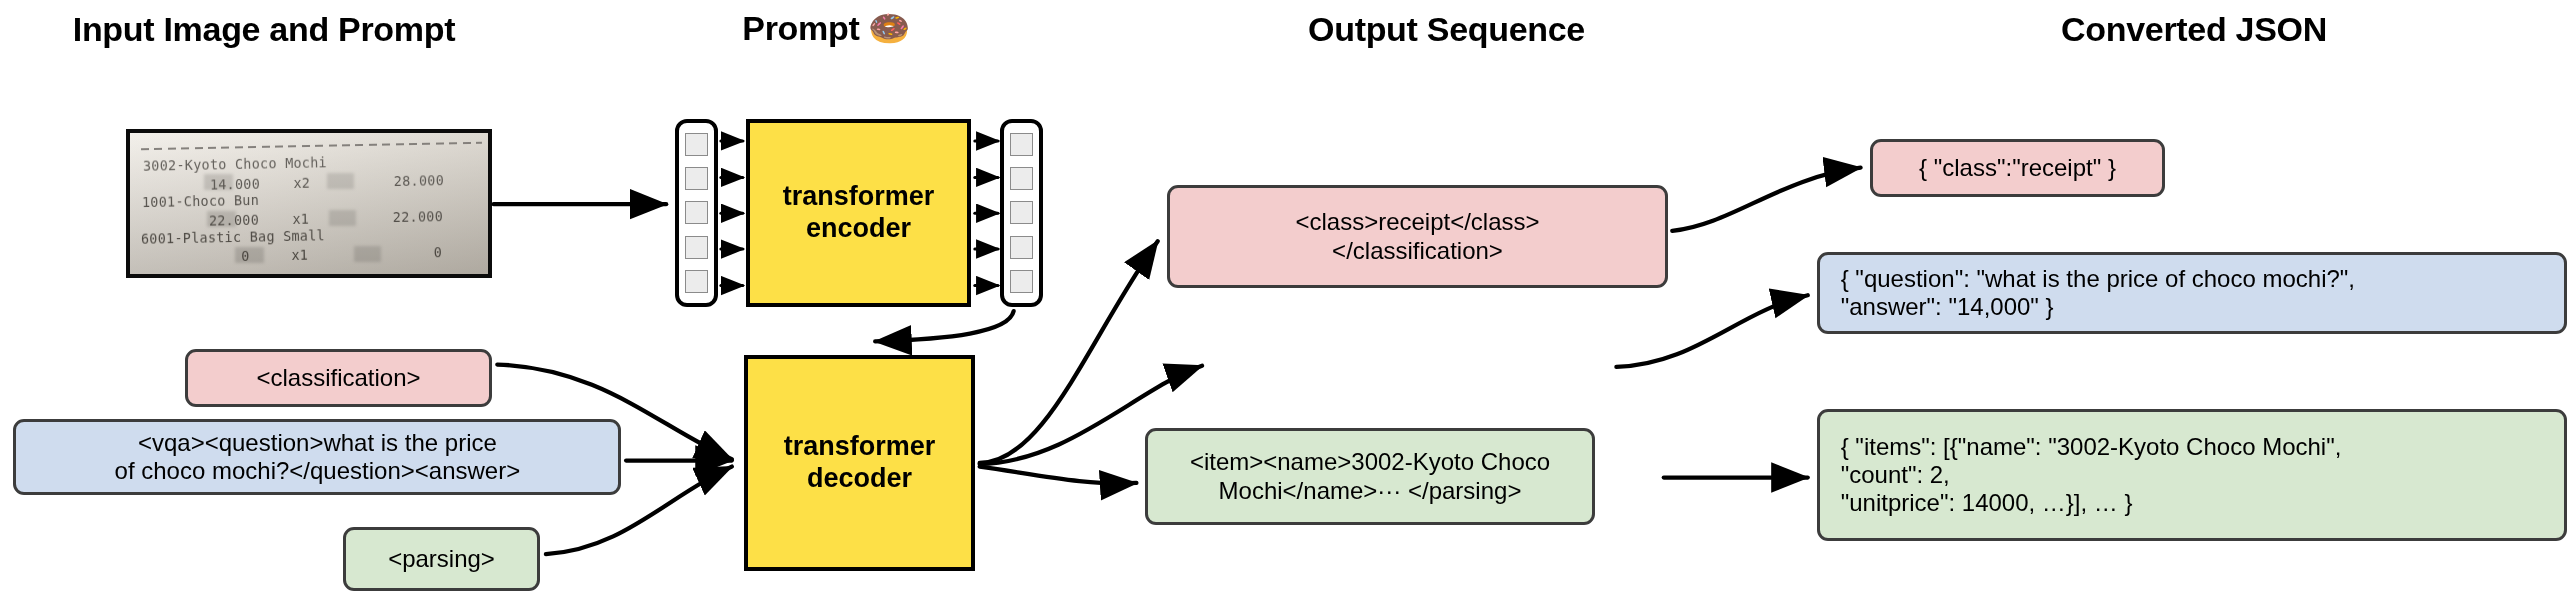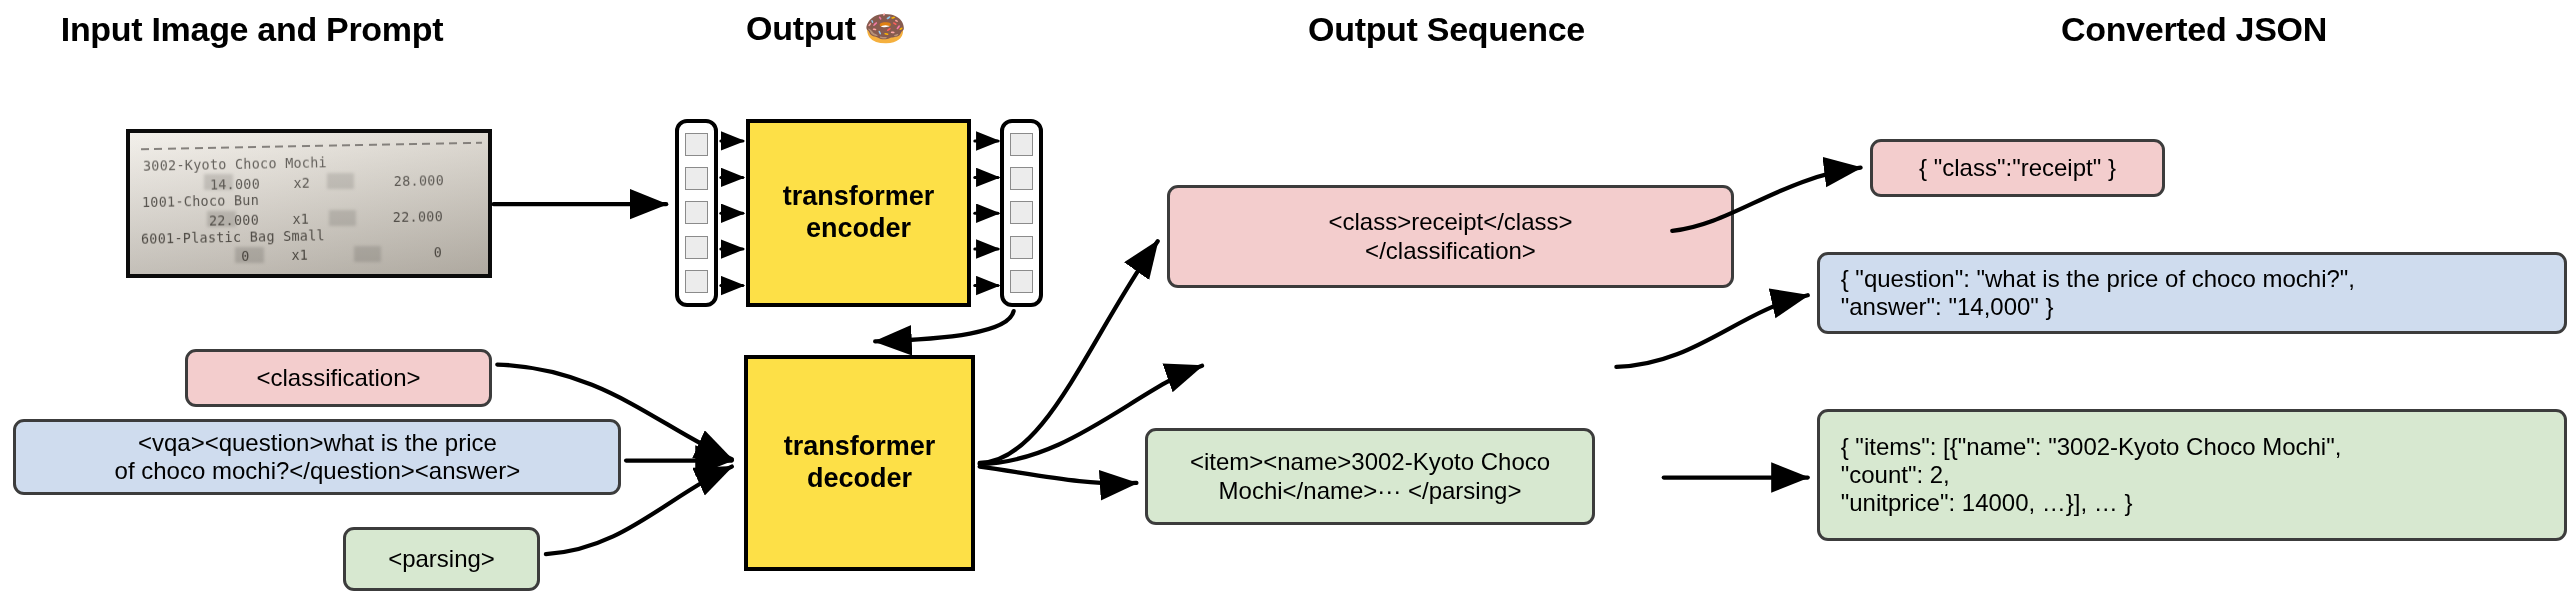--- a/index.html
+++ b/index.html
@@ -113,23 +113,23 @@
   }
 
   
   #wires{position:absolute;left:0;top:0;width:2576px;height:613px;pointer-events:none;}
 </style>
 </head>
 <body>
 
 <div id="stage">
 
-  <div class="heading" style="left:0px;top:12px;width:504px;">Input Image and Prompt</div>
-
-  <div class="heading" style="left:638px;top:11px;width:377px;">Output 🍩</div>
+  <div class="heading" style="left:12px;top:12px;width:504px;">Input Image and Prompt</div>
+
+  <div class="heading" style="left:638px;top:11px;width:377px;">Prompt 🍩</div>
 
   <div class="heading" style="left:1155px;top:12px;width:583px;">Output Sequence</div>
 
   <div class="heading" style="left:1811px;top:12px;width:766px;">Converted JSON</div>
 
   <div class="receipt-frame" style="left:126px;top:129px;width:366px;height:149px;">
     <div class="receipt-paper"></div>
     <div class="receipt-dash"></div>
 
     <div class="redact" style="left:74px;top:41px;width:29px;height:16px;"></div>
@@ -171,21 +171,21 @@
     <div class="tok"></div>
     <div class="tok"></div>
     <div class="tok"></div>
     <div class="tok"></div>
     <div class="tok"></div>
   </div>
 
   <div class="tblock" style="left:744px;top:355px;width:231px;height:216px;">transformer
 decoder</div>
 
-  <div class="rbox pink" style="left:1167px;top:185px;width:567px;height:103px;">&lt;class&gt;receipt&lt;/class&gt;
+  <div class="rbox pink" style="left:1167px;top:185px;width:501px;height:103px;">&lt;class&gt;receipt&lt;/class&gt;
 &lt;/classification&gt;</div>
 
 
   <div class="rbox green" style="left:1145px;top:428px;width:450px;height:97px;">&lt;item&gt;&lt;name&gt;3002-Kyoto Choco
 Mochi&lt;/name&gt;··· &lt;/parsing&gt;</div>
 
   <div class="rbox pink" style="left:1870px;top:139px;width:295px;height:58px;">{ "class":"receipt" }</div>
 
   <div class="rbox blue left" style="left:1817px;top:252px;width:750px;height:82px;padding-left:20.7px;">{ "question": "what is the price of choco mochi?",
   "answer": "14,000" }</div>

